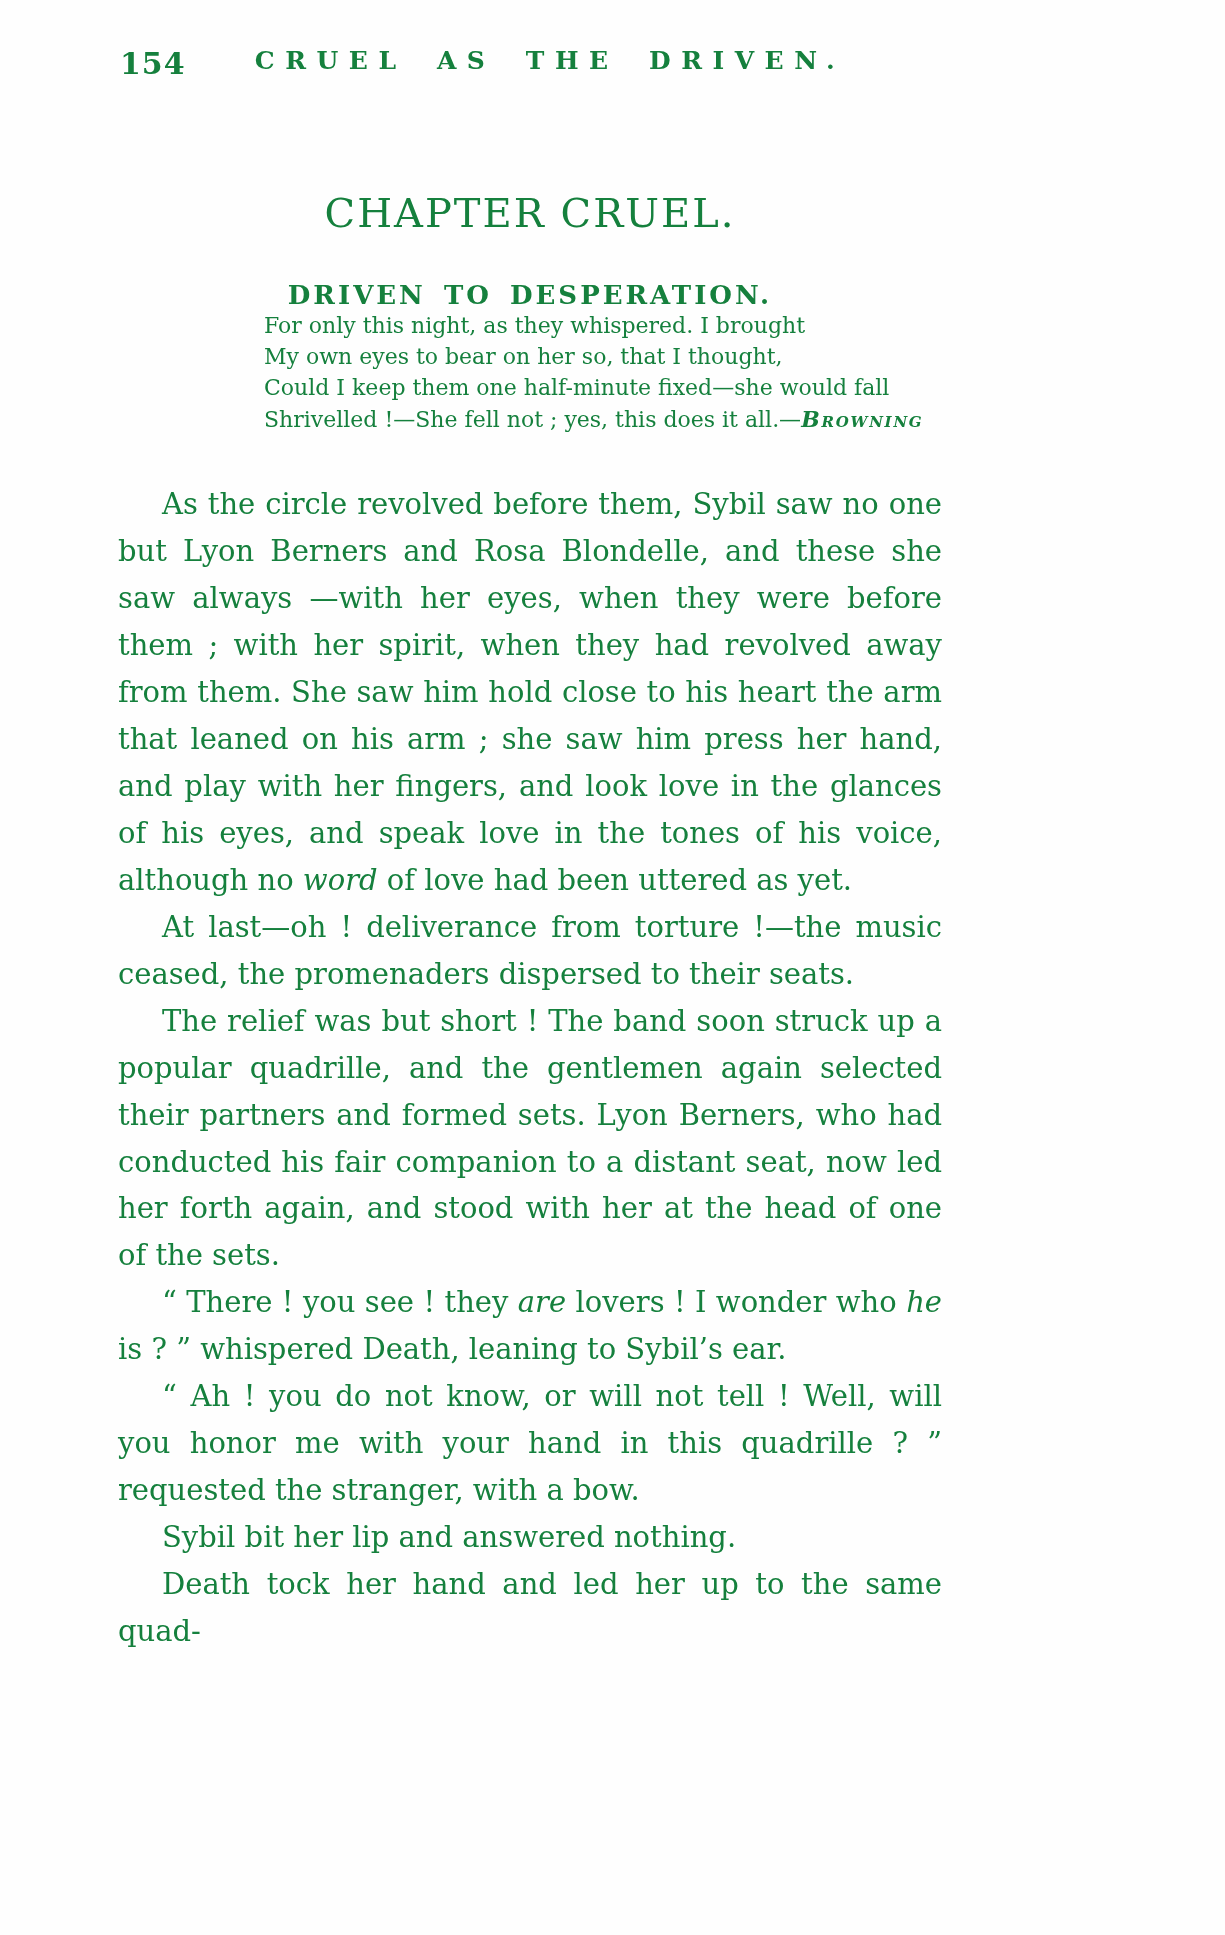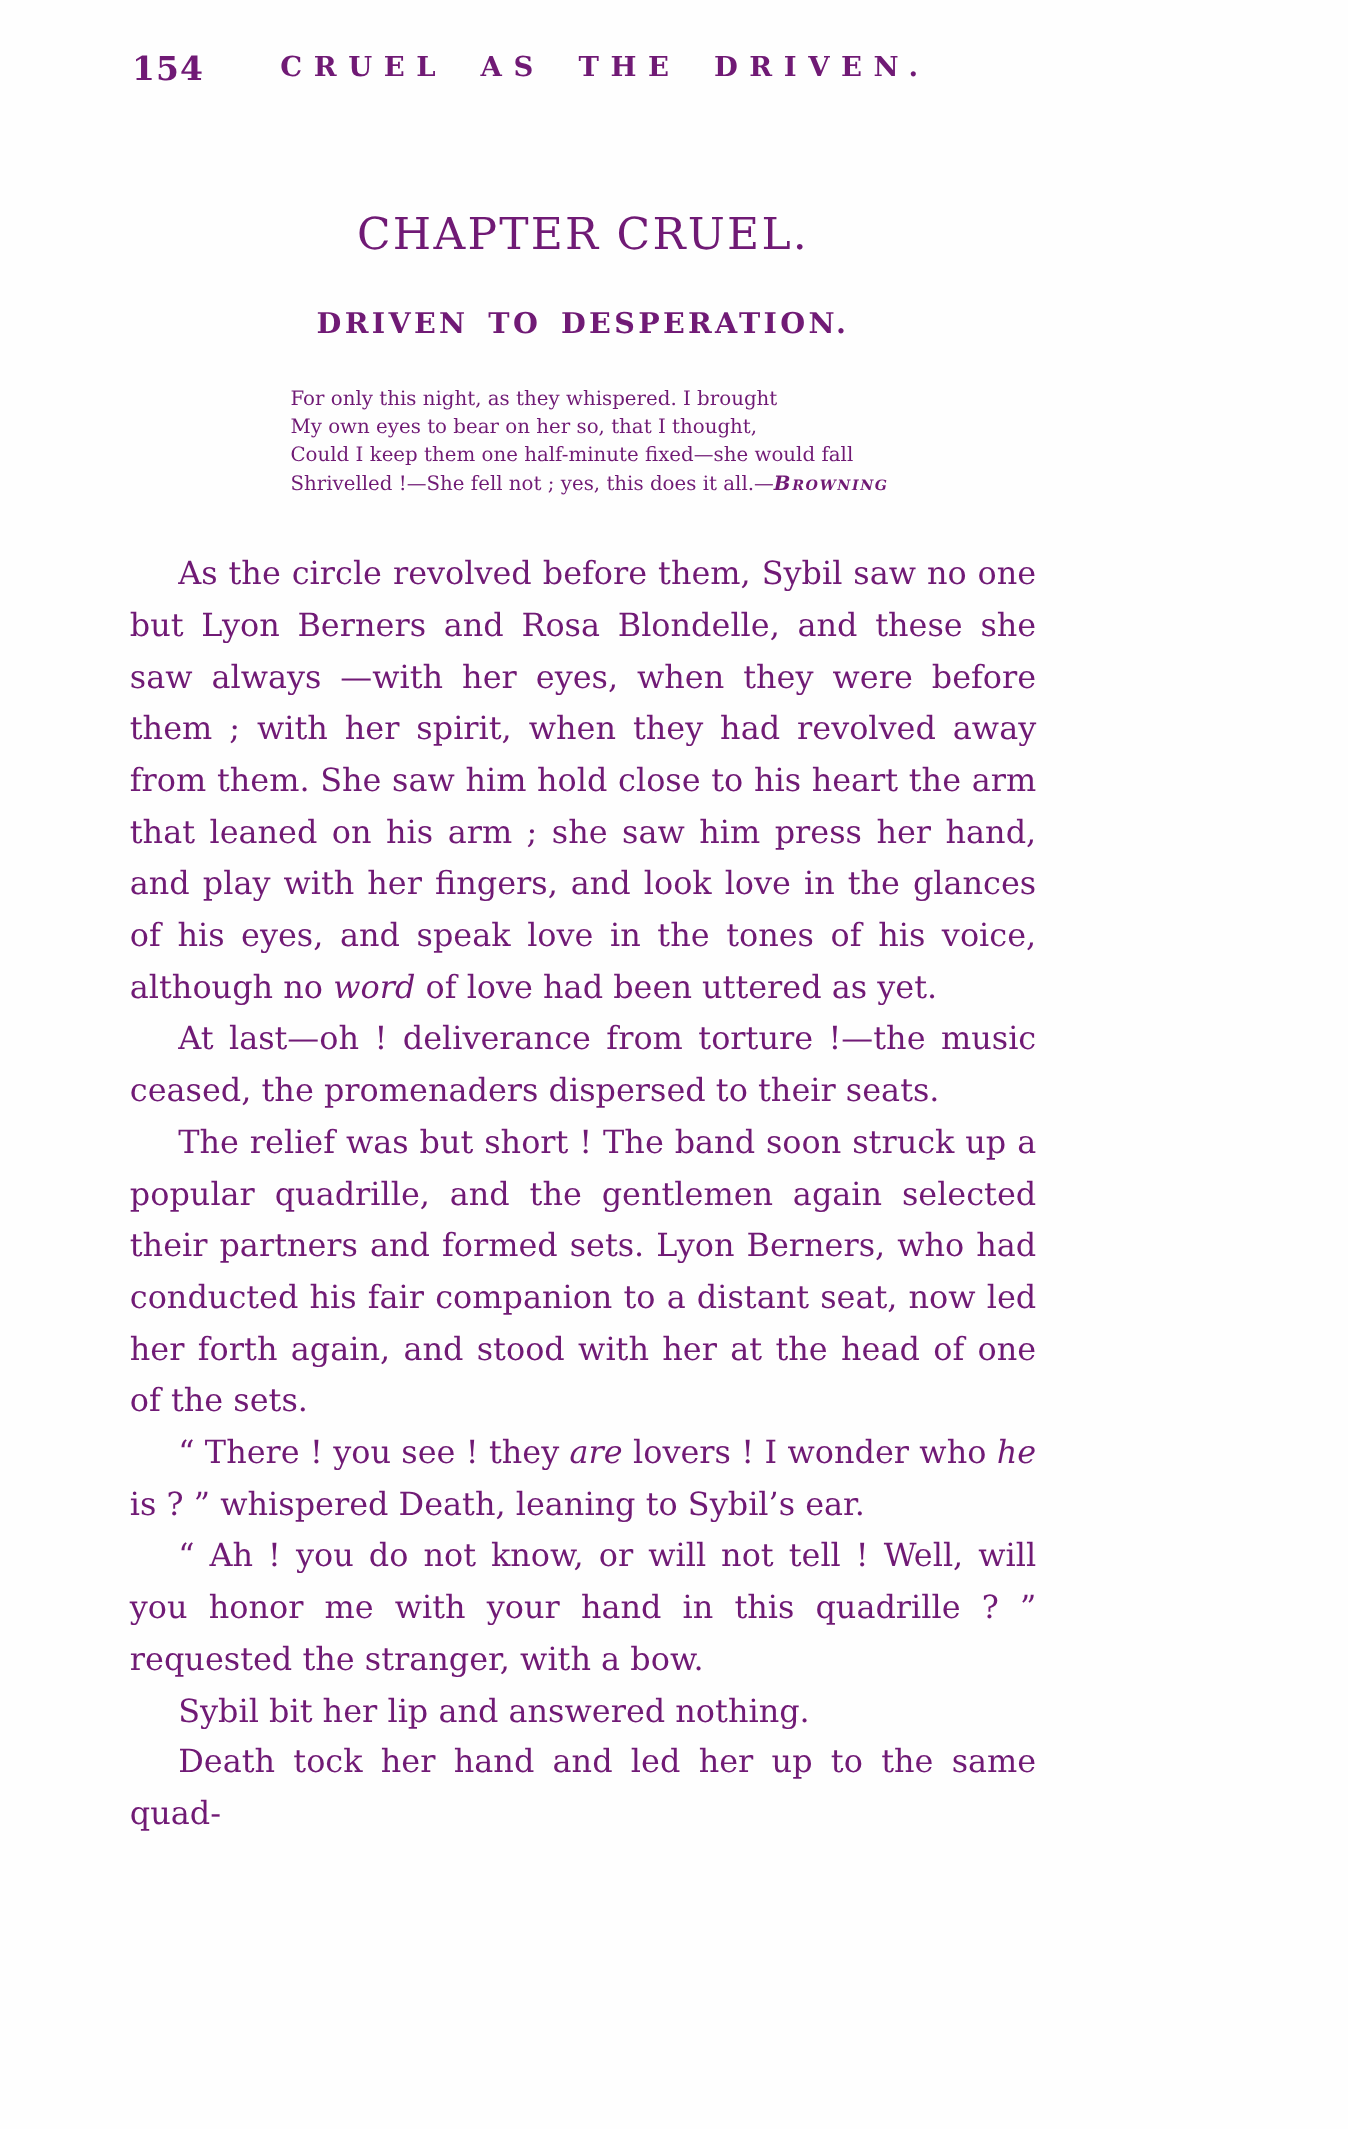--- a/index.html
+++ b/index.html
@@ -5,21 +5,21 @@
   html, body {
     margin: 0;
     padding: 0;
     background: #ffffff;
   }
   .page {
     position: relative;
     width: 1225px;
     height: 1935px;
     background: #fefefe;
-    color: #701a75;
+    color: #15803d;
     font-family: "DejaVu Serif", serif;
     overflow: hidden;
   }
   .content {
     position: relative;
     margin-left: 118px;
     width: 824px;
     padding-top: 46px;
   }
   
@@ -55,23 +55,22 @@
   .chapter-subtitle {
     margin: 44px 0 0 0;
     text-align: center;
     font-size: 26px;
     font-weight: bold;
     letter-spacing: 3px;
     word-spacing: 6px;
   }
   
   .epigraph {
-    margin-top: 40px;
     padding-left: 146px;
-    font-size: 18px;
+    font-size: 22px;
     line-height: 1.42;
   }
   .epi-line { white-space: nowrap; }
   
   .body-text {
     margin-top: 46px;
     font-size: 29px;
     line-height: 1.62;
   }
   .body-text p {

